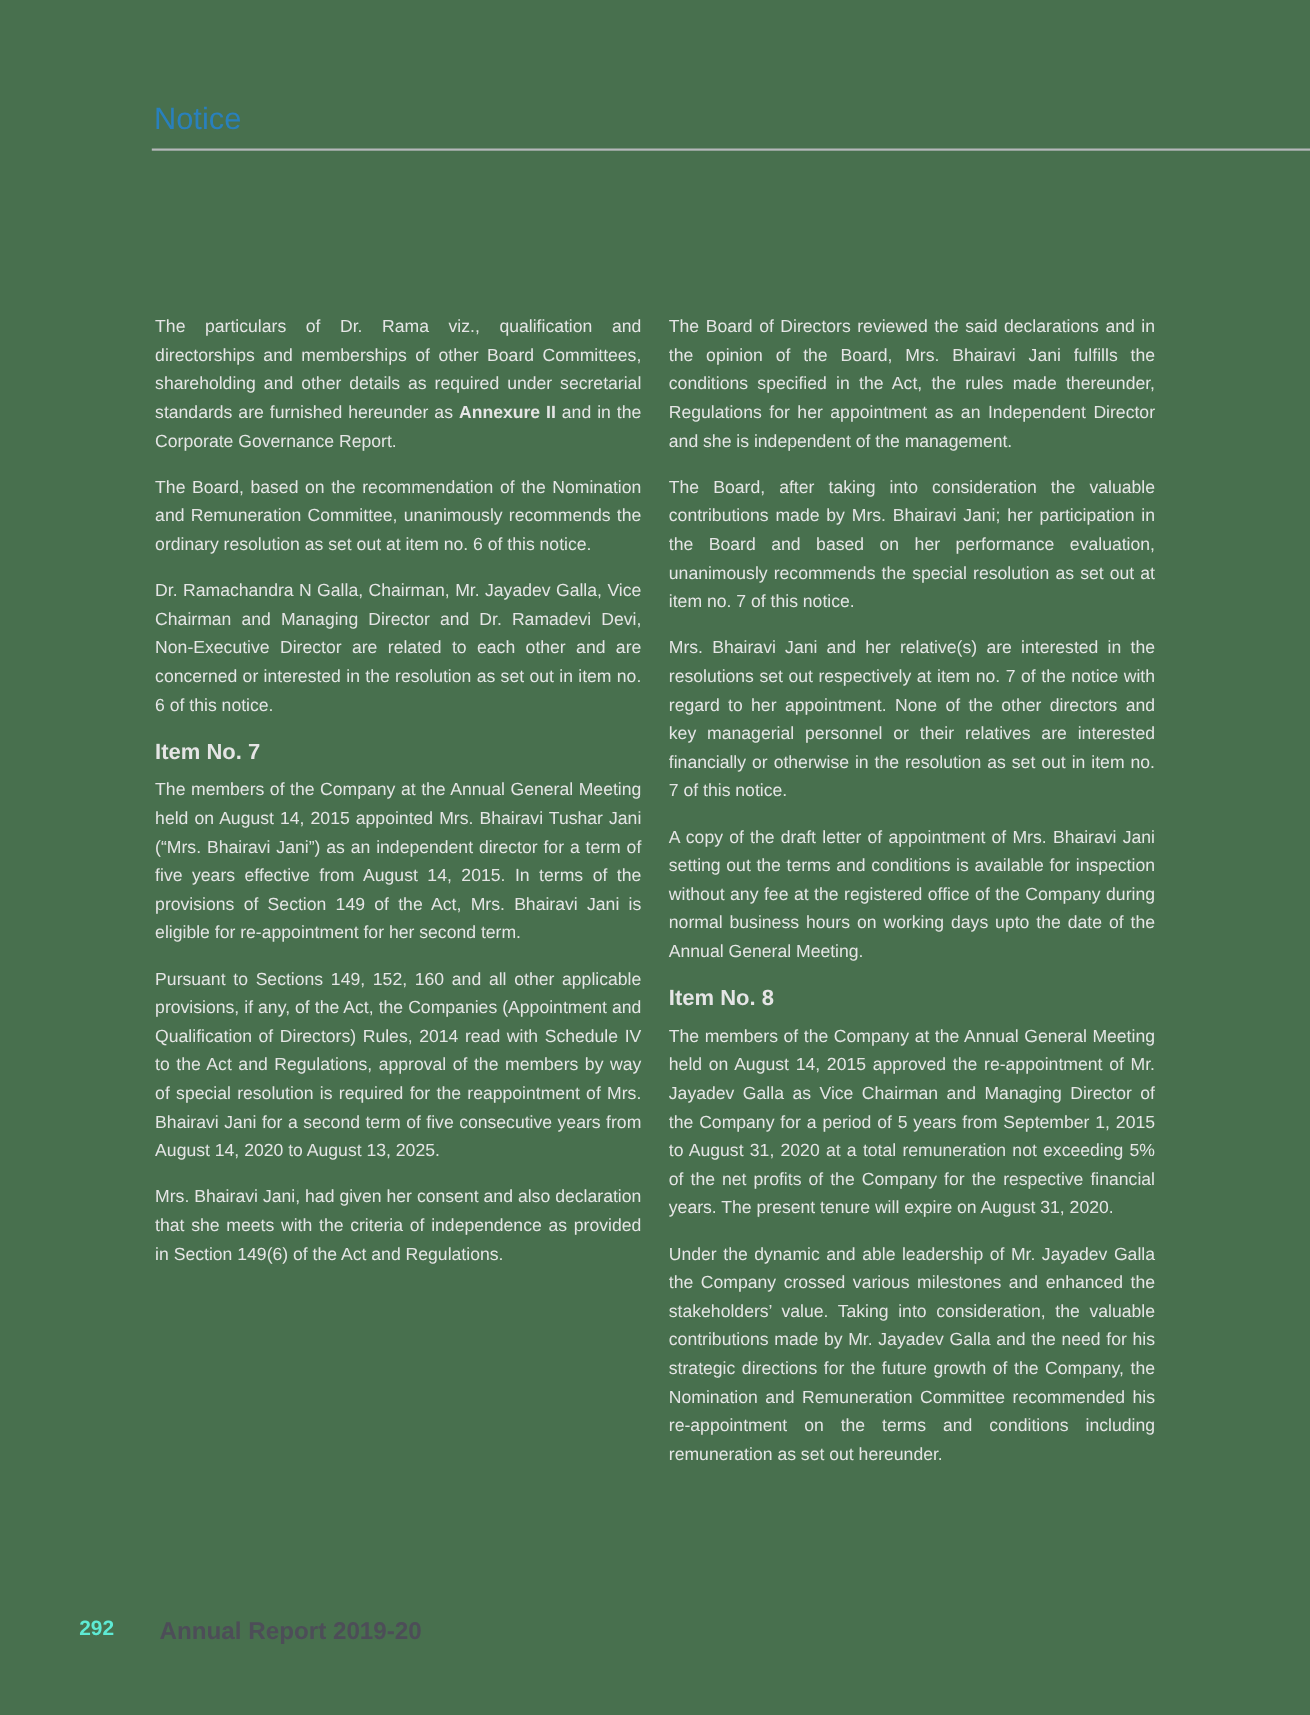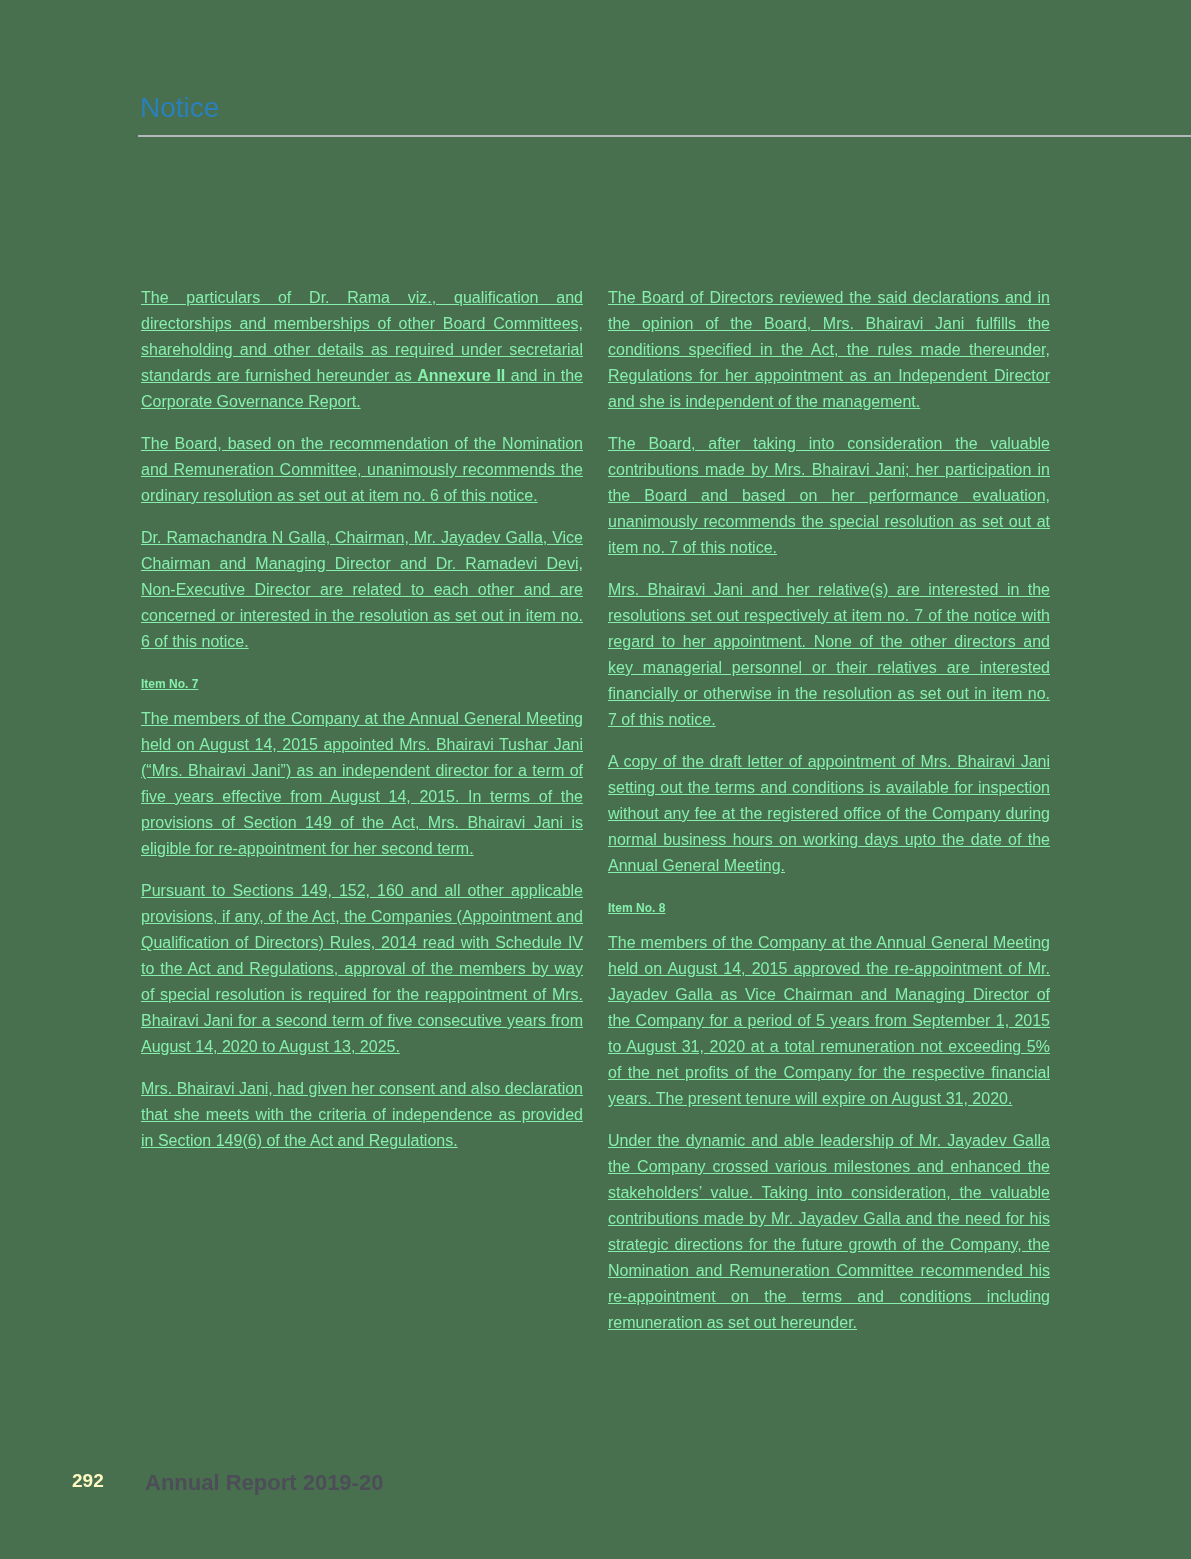--- a/index.html
+++ b/index.html
@@ -15,29 +15,29 @@
   }
   .header-rule{
     position:absolute;left:138px;right:0;top:135px;
     height:2px;background:#B5B8BA;
   }
   .cols{
     position:absolute;left:141px;top:285px;width:909px;
     display:flex;gap:25px;
   }
   .col{
-    width:442px;color:#86efac;
-    font-size:16px;line-height:26px;text-align:justify;text-decoration:underline;
+    width:442px;color:#e5e5e5;
+    font-size:16px;line-height:26px;text-align:justify;
   }
   .col p{margin:0 0 16px 0;}
-  .col h3{margin:0 0 9px 0;font-size:12px;font-weight:bold;line-height:26px;text-align:left;}
+  .col h3{margin:0 0 9px 0;font-size:20px;font-weight:bold;line-height:26px;text-align:left;}
   .b{font-weight:bold;}
   .footer-num{
     position:absolute;left:72px;top:1470px;
-    font-size:19px;font-weight:bold;color:#fef9c3;
+    font-size:19px;font-weight:bold;color:#5eead4;
   }
   .footer-label{
     position:absolute;left:145px;top:1470px;
     font-size:22px;font-weight:bold;color:#4D4D58;
   }
 </style>
 </head>
 <body>
 
 <div>

